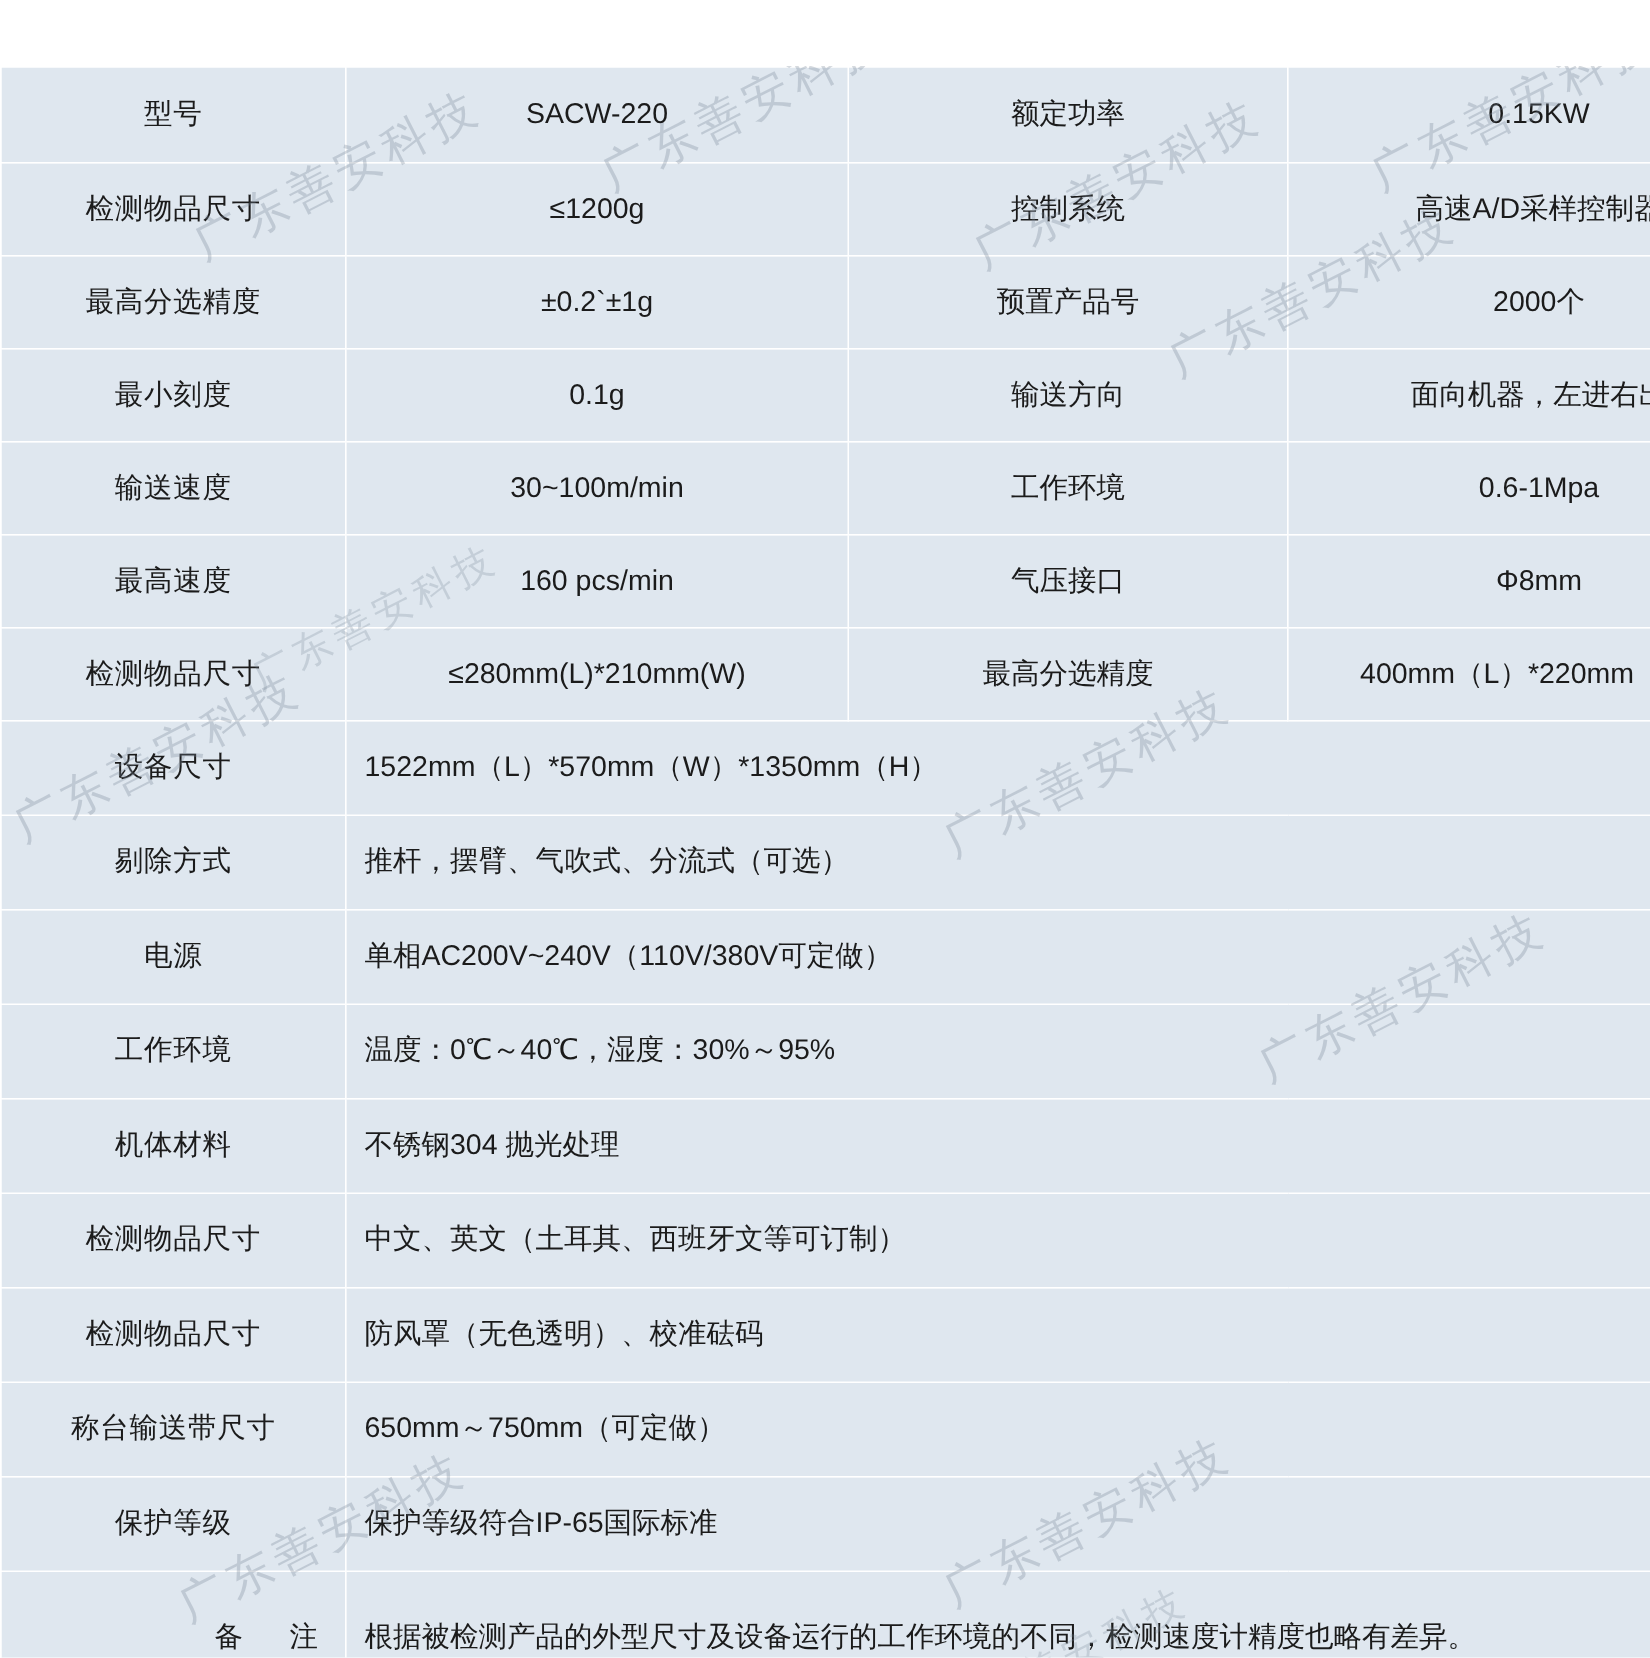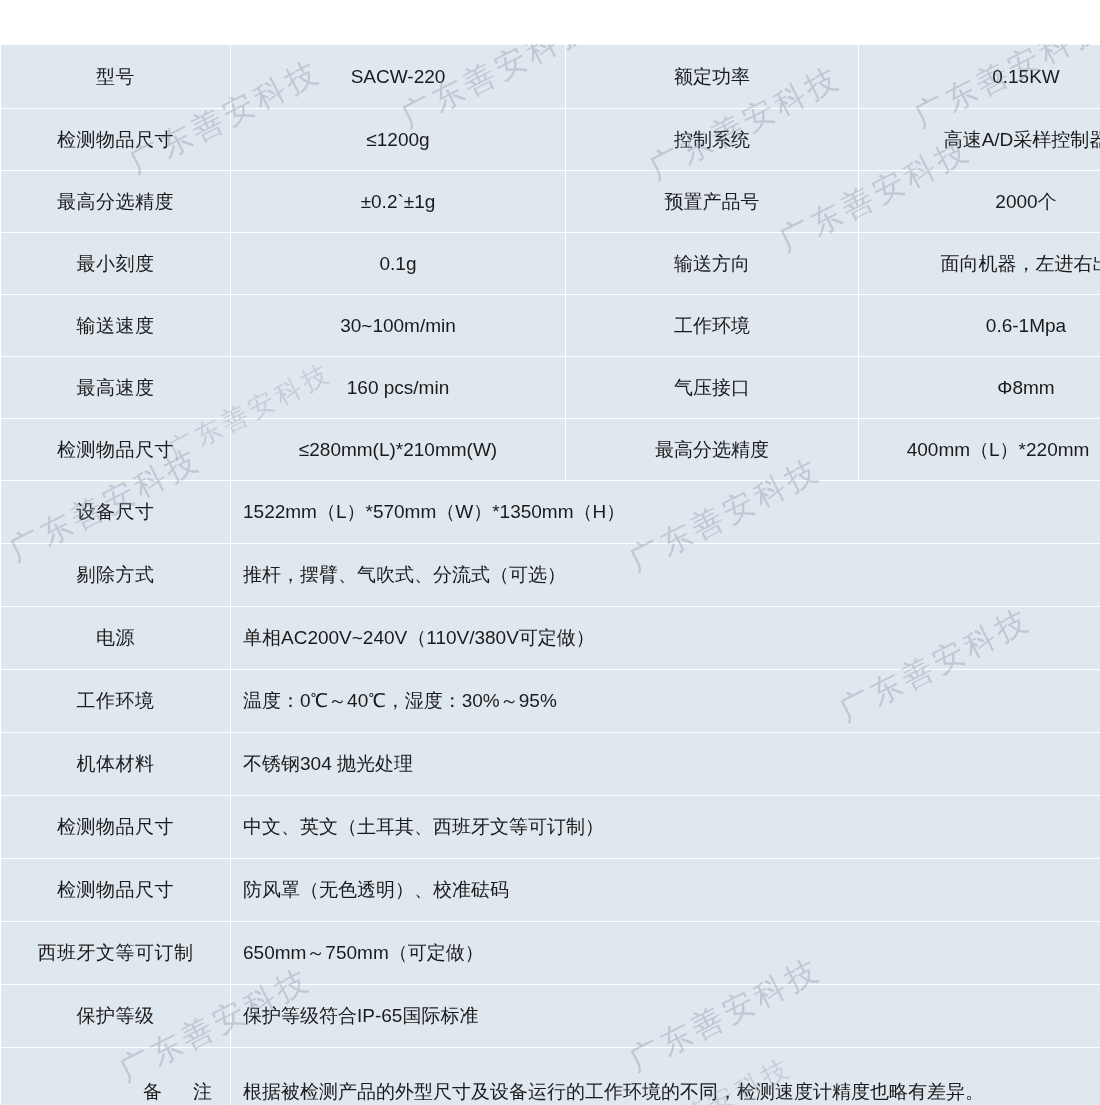--- a/index.html
+++ b/index.html
@@ -178,21 +178,21 @@
         <td class="label">检测物品尺寸</td>
         <td class="value-left" colspan="3">中文、英文（土耳其、西班牙文等可订制）</td>
       </tr>
 
       <tr class="r-wide">
         <td class="label">检测物品尺寸</td>
         <td class="value-left" colspan="3">防风罩（无色透明）、校准砝码</td>
       </tr>
 
       <tr class="r-wide">
-        <td class="label">西班牙文等可订制</td>
+        <td class="label">称台输送带尺寸</td>
         <td class="value-left" colspan="3">650mm～750mm（可定做）</td>
       </tr>
 
       <tr class="r-wide">
         <td class="label">保护等级</td>
         <td class="value-left" colspan="3">保护等级符合IP-65国际标准</td>
       </tr>
 
       <tr class="r-note">
         <td class="note-label">备　注</td>

